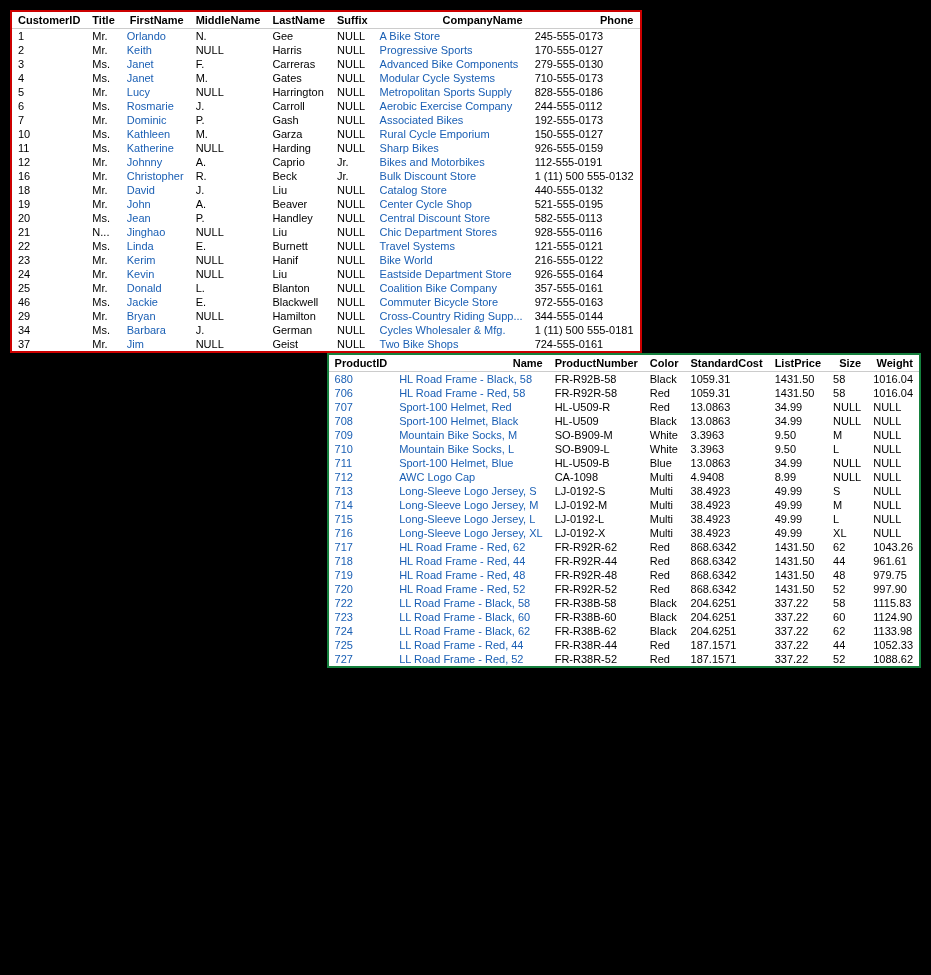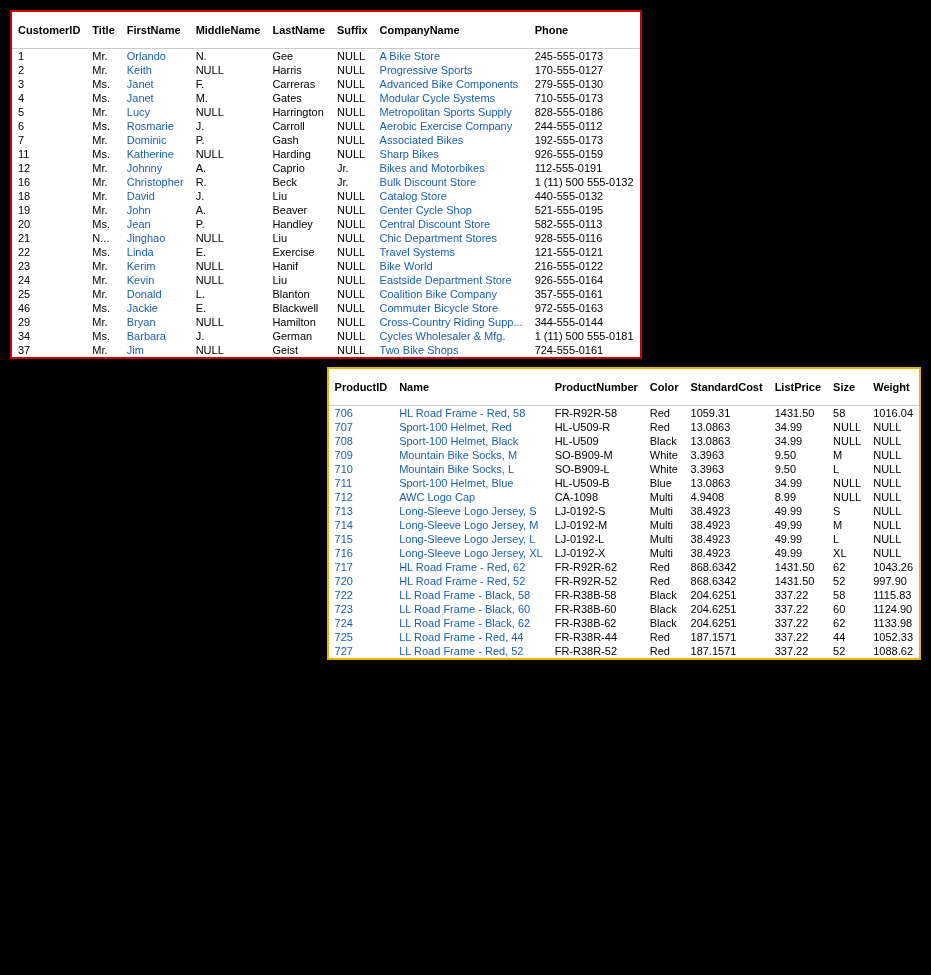--- a/index.html
+++ b/index.html
@@ -16,46 +16,45 @@
       display: inline-block;
     }
     table {
       border-collapse: collapse;
       width: 100%;
     }
     thead tr {
       background: #fff;
     }
     thead th {
-      padding: 12px 6px;
-      text-align: left;
+      padding: 2px 6px;
+      text-align: right;
       font-weight: bold;
       border-bottom: 1px solid #ccc;
       white-space: nowrap;
       color: #000;
     }
     tbody tr {
       background: #fff;
     }
     tbody td {
       padding: 1px 6px;
       white-space: nowrap;
       color: #1a5fb4;
     }
     tbody td.non-link {
       color: #000;
     }
     .top-table {
       margin-bottom: 0;
     }
     .bottom-table-container {
-      border: 2px solid #eab308;
+      border: 2px solid #15803d;
       background: #fff;
       display: inline-block;
-      margin-top: 8px;
     }
     .layout {
       display: flex;
       flex-direction: column;
       align-items: flex-start;
     }
   </style>
 </head>
 <body>
 
@@ -140,20 +139,30 @@
             <td class="non-link">7</td>
             <td class="non-link">Mr.</td>
             <td>Dominic</td>
             <td class="non-link">P.</td>
             <td class="non-link">Gash</td>
             <td class="non-link">NULL</td>
             <td>Associated Bikes</td>
             <td class="non-link">192-555-0173</td>
           </tr>
           <tr>
+            <td class="non-link">10</td>
+            <td class="non-link">Ms.</td>
+            <td>Kathleen</td>
+            <td class="non-link">M.</td>
+            <td class="non-link">Garza</td>
+            <td class="non-link">NULL</td>
+            <td>Rural Cycle Emporium</td>
+            <td class="non-link">150-555-0127</td>
+          </tr>
+          <tr>
             <td class="non-link">11</td>
             <td class="non-link">Ms.</td>
             <td>Katherine</td>
             <td class="non-link">NULL</td>
             <td class="non-link">Harding</td>
             <td class="non-link">NULL</td>
             <td>Sharp Bikes</td>
             <td class="non-link">926-555-0159</td>
           </tr>
           <tr>
@@ -214,21 +223,21 @@
             <td class="non-link">Liu</td>
             <td class="non-link">NULL</td>
             <td>Chic Department Stores</td>
             <td class="non-link">928-555-0116</td>
           </tr>
           <tr>
             <td class="non-link">22</td>
             <td class="non-link">Ms.</td>
             <td>Linda</td>
             <td class="non-link">E.</td>
-            <td class="non-link">Exercise</td>
+            <td class="non-link">Burnett</td>
             <td class="non-link">NULL</td>
             <td>Travel Systems</td>
             <td class="non-link">121-555-0121</td>
           </tr>
           <tr>
             <td class="non-link">23</td>
             <td class="non-link">Mr.</td>
             <td>Kerim</td>
             <td class="non-link">NULL</td>
             <td class="non-link">Hanif</td>
@@ -309,20 +318,30 @@
             <th>Name</th>
             <th>ProductNumber</th>
             <th>Color</th>
             <th>StandardCost</th>
             <th>ListPrice</th>
             <th>Size</th>
             <th>Weight</th>
           </tr>
         </thead>
         <tbody id="product-tbody">
+        <tr>
+              <td>680</td>
+              <td>HL Road Frame - Black, 58</td>
+              <td class="non-link">FR-R92B-58</td>
+              <td class="non-link">Black</td>
+              <td class="non-link">1059.31</td>
+              <td class="non-link">1431.50</td>
+              <td class="non-link">58</td>
+              <td class="non-link">1016.04</td>
+            </tr>
             <tr>
               <td>706</td>
               <td>HL Road Frame - Red, 58</td>
               <td class="non-link">FR-R92R-58</td>
               <td class="non-link">Red</td>
               <td class="non-link">1059.31</td>
               <td class="non-link">1431.50</td>
               <td class="non-link">58</td>
               <td class="non-link">1016.04</td>
             </tr>
@@ -428,20 +447,40 @@
             </tr>
             <tr>
               <td>717</td>
               <td>HL Road Frame - Red, 62</td>
               <td class="non-link">FR-R92R-62</td>
               <td class="non-link">Red</td>
               <td class="non-link">868.6342</td>
               <td class="non-link">1431.50</td>
               <td class="non-link">62</td>
               <td class="non-link">1043.26</td>
+            </tr>
+            <tr>
+              <td>718</td>
+              <td>HL Road Frame - Red, 44</td>
+              <td class="non-link">FR-R92R-44</td>
+              <td class="non-link">Red</td>
+              <td class="non-link">868.6342</td>
+              <td class="non-link">1431.50</td>
+              <td class="non-link">44</td>
+              <td class="non-link">961.61</td>
+            </tr>
+            <tr>
+              <td>719</td>
+              <td>HL Road Frame - Red, 48</td>
+              <td class="non-link">FR-R92R-48</td>
+              <td class="non-link">Red</td>
+              <td class="non-link">868.6342</td>
+              <td class="non-link">1431.50</td>
+              <td class="non-link">48</td>
+              <td class="non-link">979.75</td>
             </tr>
             <tr>
               <td>720</td>
               <td>HL Road Frame - Red, 52</td>
               <td class="non-link">FR-R92R-52</td>
               <td class="non-link">Red</td>
               <td class="non-link">868.6342</td>
               <td class="non-link">1431.50</td>
               <td class="non-link">52</td>
               <td class="non-link">997.90</td>

